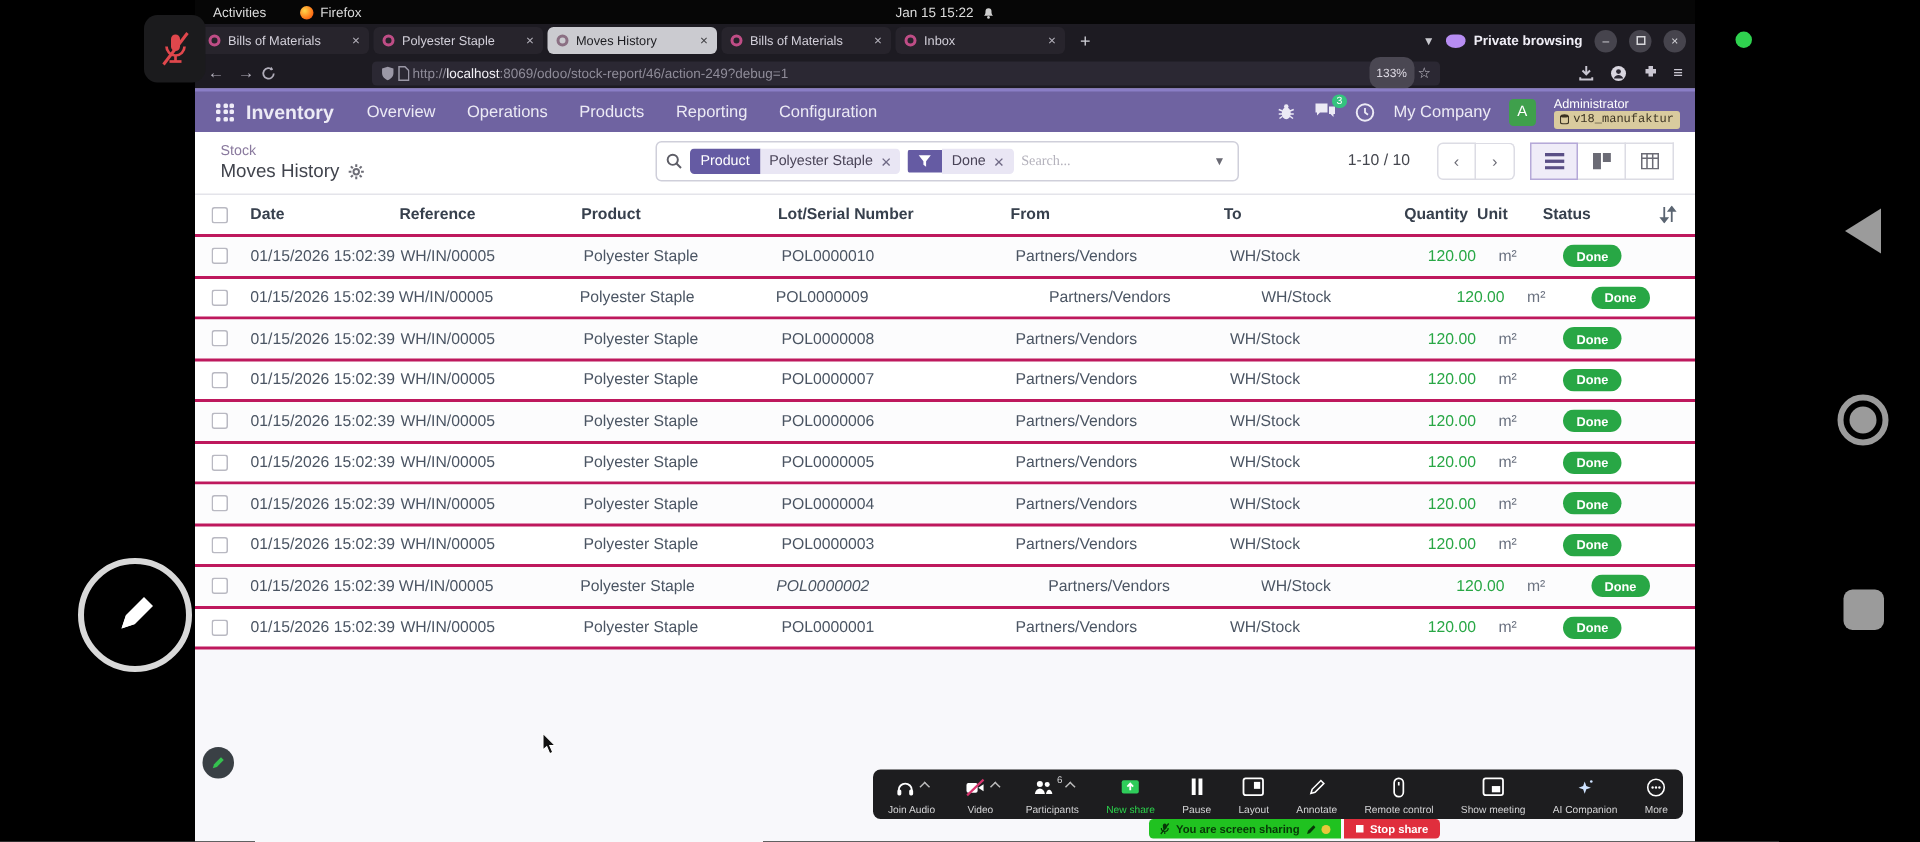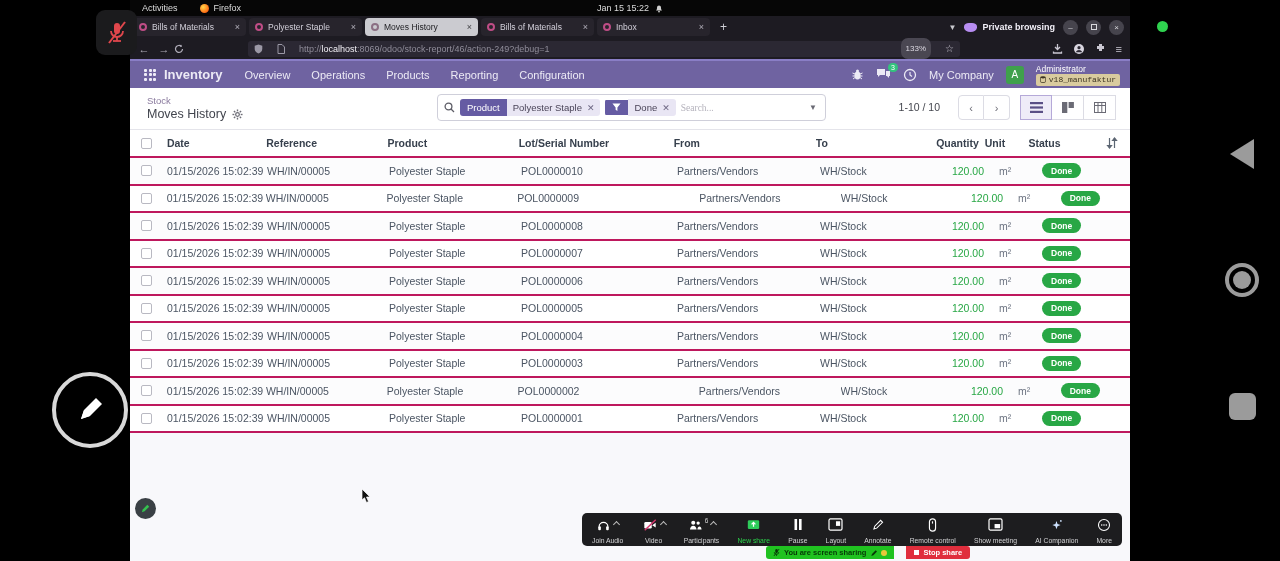--- a/index.html
+++ b/index.html
@@ -65,21 +65,21 @@
     color:#d8d8dc; font-size:8px; display:flex; align-items:center;
     justify-content:center; }
   .winbtn .restore { width:6px; height:6px; border:1px solid #d8d8dc; }
 
   
   .urlbar { position:absolute; left:0; top:38px; width:1000px; height:21px;
     background:#1d1b22; display:flex; align-items:center; color:#b9b6c1; }
   .nav-glyph { font-size:11px; width:20px; text-align:center; color:#b0adb9; }
   .url-field { position:absolute; left:118px; top:2.5px; width:712px; height:16px;
     background:#2b2833; border-radius:3px; display:flex; align-items:center;
-    padding:0 6px; gap:14px; font-size:9px; }
+    padding:0 6px; gap:2px; font-size:9px; }
   .url-scheme, .url-path { color:#8f8c99; }
   .url-host { color:#f2f0f6; }
   .zoom-pill { margin-left:auto; background:#4a4752; color:#dddae3; font-size:8px;
     padding:6px 5px; border-radius:7px; }
   .star-glyph { color:#c7c4cf; font-size:10px; }
   .urlbar-right { position:absolute; right:0; top:0; height:21px; display:flex;
     align-items:center; gap:10px; padding-right:8px; }
   .u-icon { color:#cac7d2; font-size:11px; display:flex; align-items:center; }
 
   
@@ -173,21 +173,21 @@
   .meet-item { display:flex; flex-direction:column; align-items:center;
     justify-content:space-between; padding:2px 2px 1px; position:relative; }
   .meet-item .m-ico { height:15px; display:flex; align-items:center; gap:2px; }
   .meet-item .m-label { font-size:6.8px; color:#d4d4d6; white-space:nowrap; }
   .meet-item.accent .m-label { color:#2bd24b; }
   .m-chev { width:5px; height:5px; border-left:1.4px solid #bbb;
     border-top:1.4px solid #bbb; transform:rotate(45deg); margin-left:1px; }
   .m-count { font-size:6.5px; color:#d4d4d6; align-self:flex-start; }
 
   
-  .share-banner { position:absolute; left:636px; top:546px; display:flex; gap:12px;
+  .share-banner { position:absolute; left:636px; top:546px; display:flex; gap:2px;
     z-index:50; }
   .sb-green { background:#20c220; color:#073807; font-size:7.5px; font-weight:bold;
     border-radius:3px 0 0 3px; height:13px; display:flex; align-items:center;
     gap:4px; padding:0 7px; }
   .sb-dot { width:6px; height:6px; border-radius:50%; background:#e8c83a; }
   .sb-red { background:#e02e3d; color:#fff; font-size:7.5px; font-weight:bold;
     border-radius:0 3px 3px 0; height:13px; display:flex; align-items:center;
     gap:4px; padding:0 8px; }
   .stop-sq { width:5px; height:5px; background:#fff; }
 
@@ -605,21 +605,21 @@
             <span class="cell unit" style="width: 44px;"><span class="unit-val">m²</span></span>
             <span class="cell status" style="width: 78px; padding-left: 8px;"><span class="status-badge">Done</span></span>
           </div>
           <div class="trow">
             <span class="cell c-check">
               <span class="checkbox"></span>
             </span>
             <span class="cell" style="width: 100px;"><span>01/15/2026 15:02:39</span></span>
             <span class="cell" style="width: 122px;"><span>WH/IN/00005</span></span>
             <span class="cell" style="width: 132px;"><span>Polyester Staple</span></span>
-            <span class="cell" style="width: 183px;"><span>POL0000002</span></span>
+            <span class="cell" style="width: 183px; font-style: italic;"><span>POL0000002</span></span>
             <span class="cell" style="width: 143px;"><span>Partners/Vendors</span></span>
             <span class="cell" style="width: 118px;"><span>WH/Stock</span></span>
             <span class="cell num" style="width: 52px;"><span class="qty-val">120.00</span></span>
             <span class="cell unit" style="width: 44px;"><span class="unit-val">m²</span></span>
             <span class="cell status" style="width: 78px; padding-left: 8px;"><span class="status-badge">Done</span></span>
           </div>
           <div class="trow">
             <span class="cell c-check">
               <span class="checkbox"></span>
             </span>

